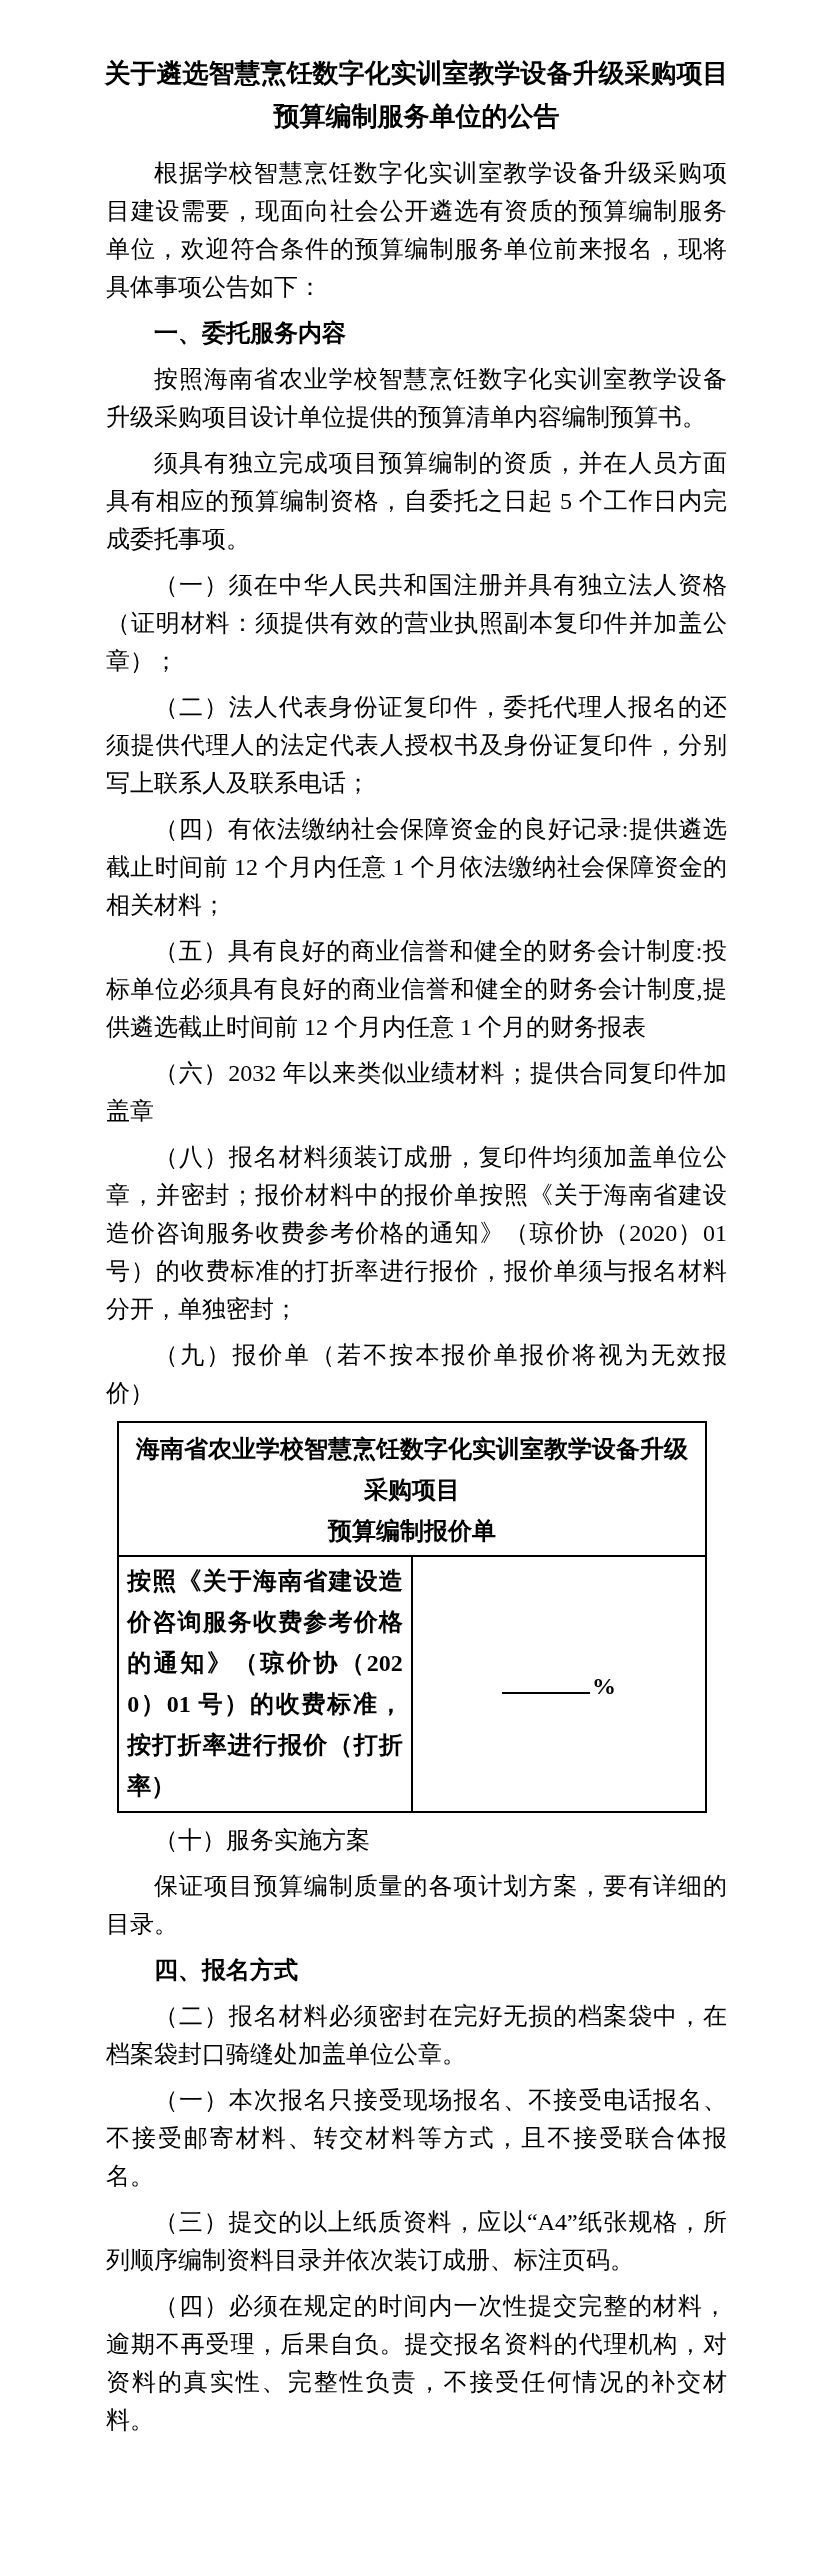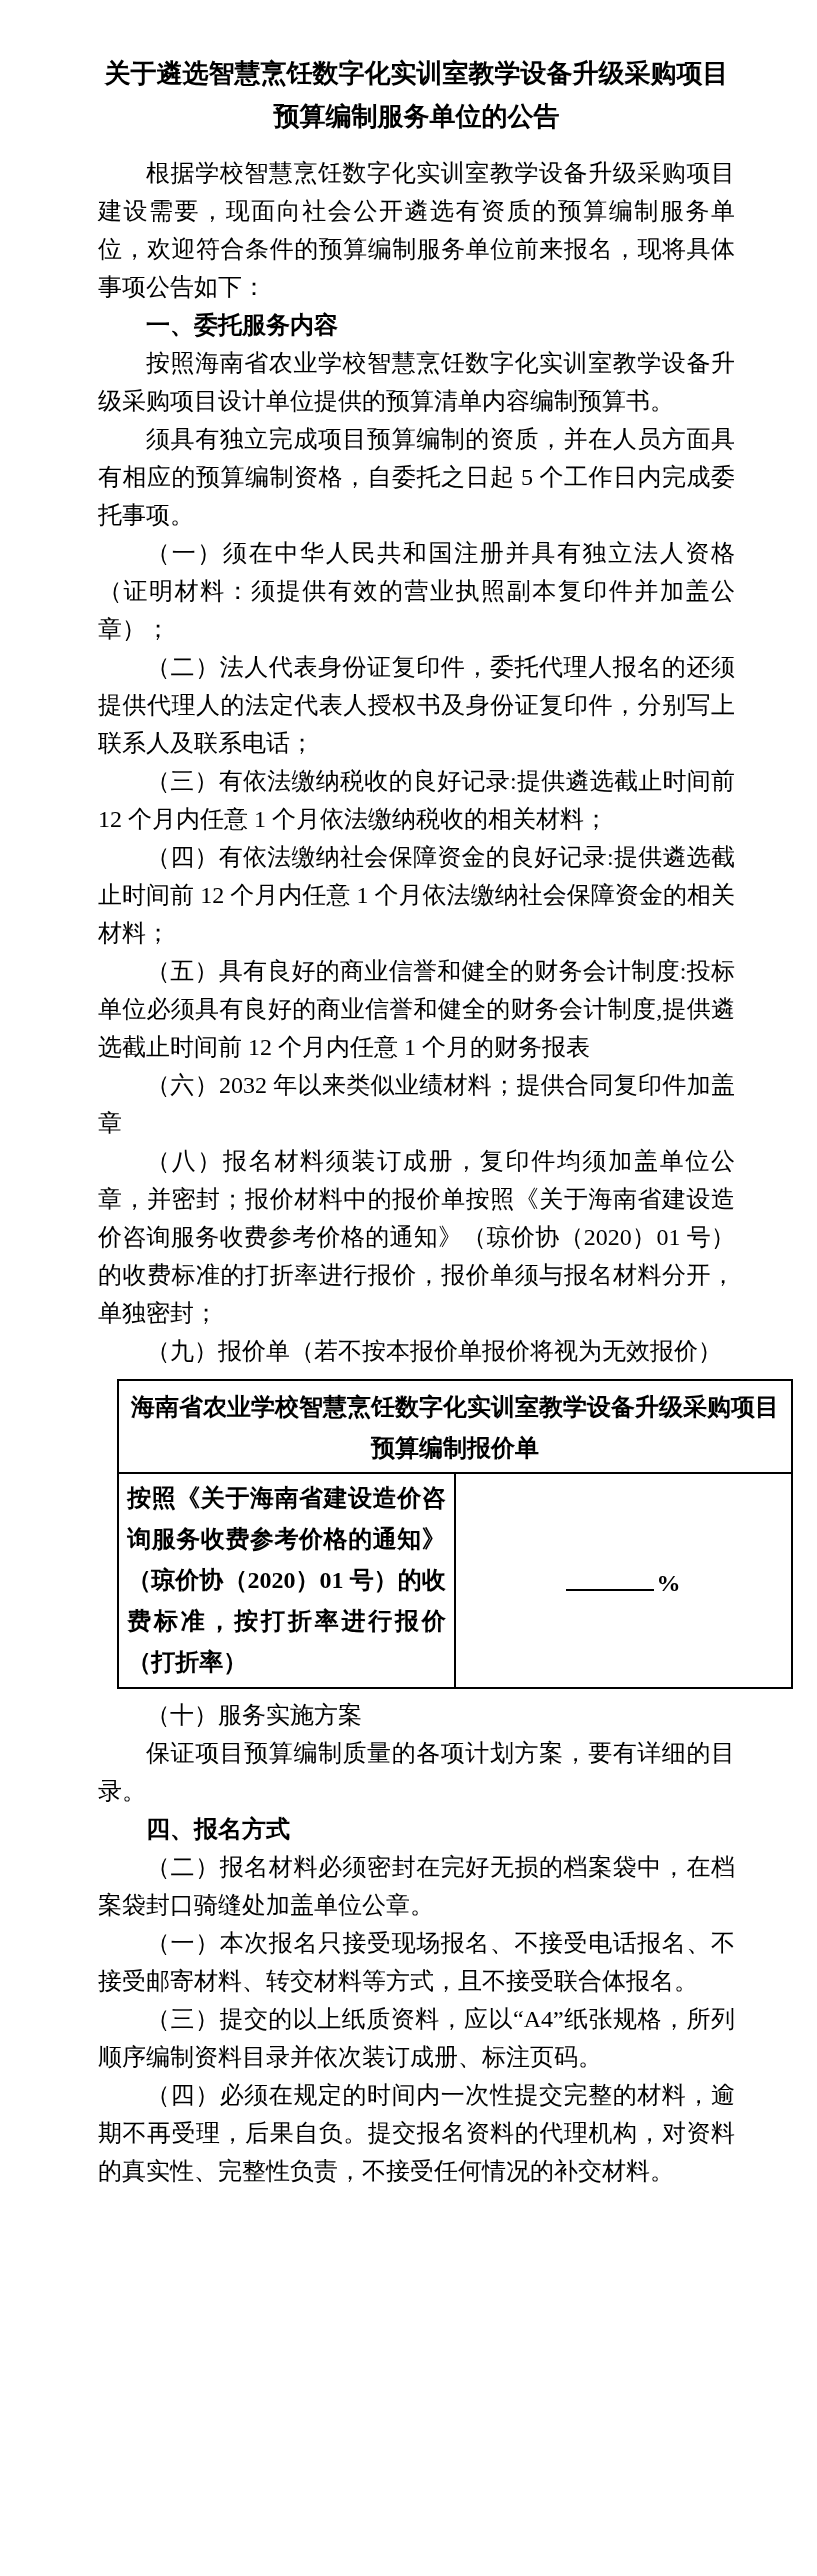--- a/index.html
+++ b/index.html
@@ -13,29 +13,29 @@
   .content {
     position:absolute; left:98px; top:52px; width:637px;
   }
   .title-block { margin:0 0 15.5px 0; }
   .title-line {
     text-align:center; font-weight:bold;
     font-size:26px; line-height:43px;
     white-space:nowrap;
   }
   .para {
-    margin:0; font-size:24px; line-height:38px;
+    margin:8px; font-size:24px; line-height:38px;
     text-align:justify; text-indent:2em;
     word-break:break-all;
   }
   .heading { font-weight:bold; }
 
   .quote-table {
     border-collapse:collapse; table-layout:fixed;
-    width:676px; margin:9.3px 0 7.2px 19px;
+    width:590px; margin:9.3px 0 7.2px 19px;
   }
   .quote-table td { border:2.1px solid #000; vertical-align:middle; }
   .qt-header {
     text-align:center; font-weight:bold;
     font-size:24px; line-height:41px;
     padding:6.2px 5.2px 3.1px 5.2px;
   }
   .qt-left {
     width:385px;
     font-weight:bold; font-size:24px; line-height:41px;
@@ -60,21 +60,20 @@
 
     <p class="para">根据学校智慧烹饪数字化实训室教学设备升级采购项目建设需要，现面向社会公开遴选有资质的预算编制服务单位，欢迎符合条件的预算编制服务单位前来报名，现将具体事项公告如下：</p>
 
     <p class="para heading">一、委托服务内容</p>
     <p class="para">按照海南省农业学校智慧烹饪数字化实训室教学设备升级采购项目设计单位提供的预算清单内容编制预算书。</p>
 
     <p class="para">须具有独立完成项目预算编制的资质，并在人员方面具有相应的预算编制资格，自委托之日起 5 个工作日内完成委托事项。</p>
 
     <p class="para">（一）须在中华人民共和国注册并具有独立法人资格（证明材料：须提供有效的营业执照副本复印件并加盖公章）；</p>
     <p class="para">（二）法人代表身份证复印件，委托代理人报名的还须提供代理人的法定代表人授权书及身份证复印件，分别写上联系人及联系电话；</p>
-    <p class="para">（三）有依法缴纳税收的良好记录:提供遴选截止时间前 12 个月内任意 1 个月依法缴纳税收的相关材料；</p>
     <p class="para">（四）有依法缴纳社会保障资金的良好记录:提供遴选截止时间前 12 个月内任意 1 个月依法缴纳社会保障资金的相关材料；</p>
     <p class="para">（五）具有良好的商业信誉和健全的财务会计制度:投标单位必须具有良好的商业信誉和健全的财务会计制度,提供遴选截止时间前 12 个月内任意 1 个月的财务报表</p>
     <p class="para">（六）2032 年以来类似业绩材料；提供合同复印件加盖章</p>
     <p class="para">（八）报名材料须装订成册，复印件均须加盖单位公章，并密封；报价材料中的报价单按照《关于海南省建设造价咨询服务收费参考价格的通知》（琼价协（2020）01 号）的收费标准的打折率进行报价，报价单须与报名材料分开，单独密封；</p>
     <p class="para">（九）报价单（若不按本报价单报价将视为无效报价）</p>
 
     <table class="quote-table">
       <tbody>
         <tr>
           <td colspan="2" class="qt-header">

